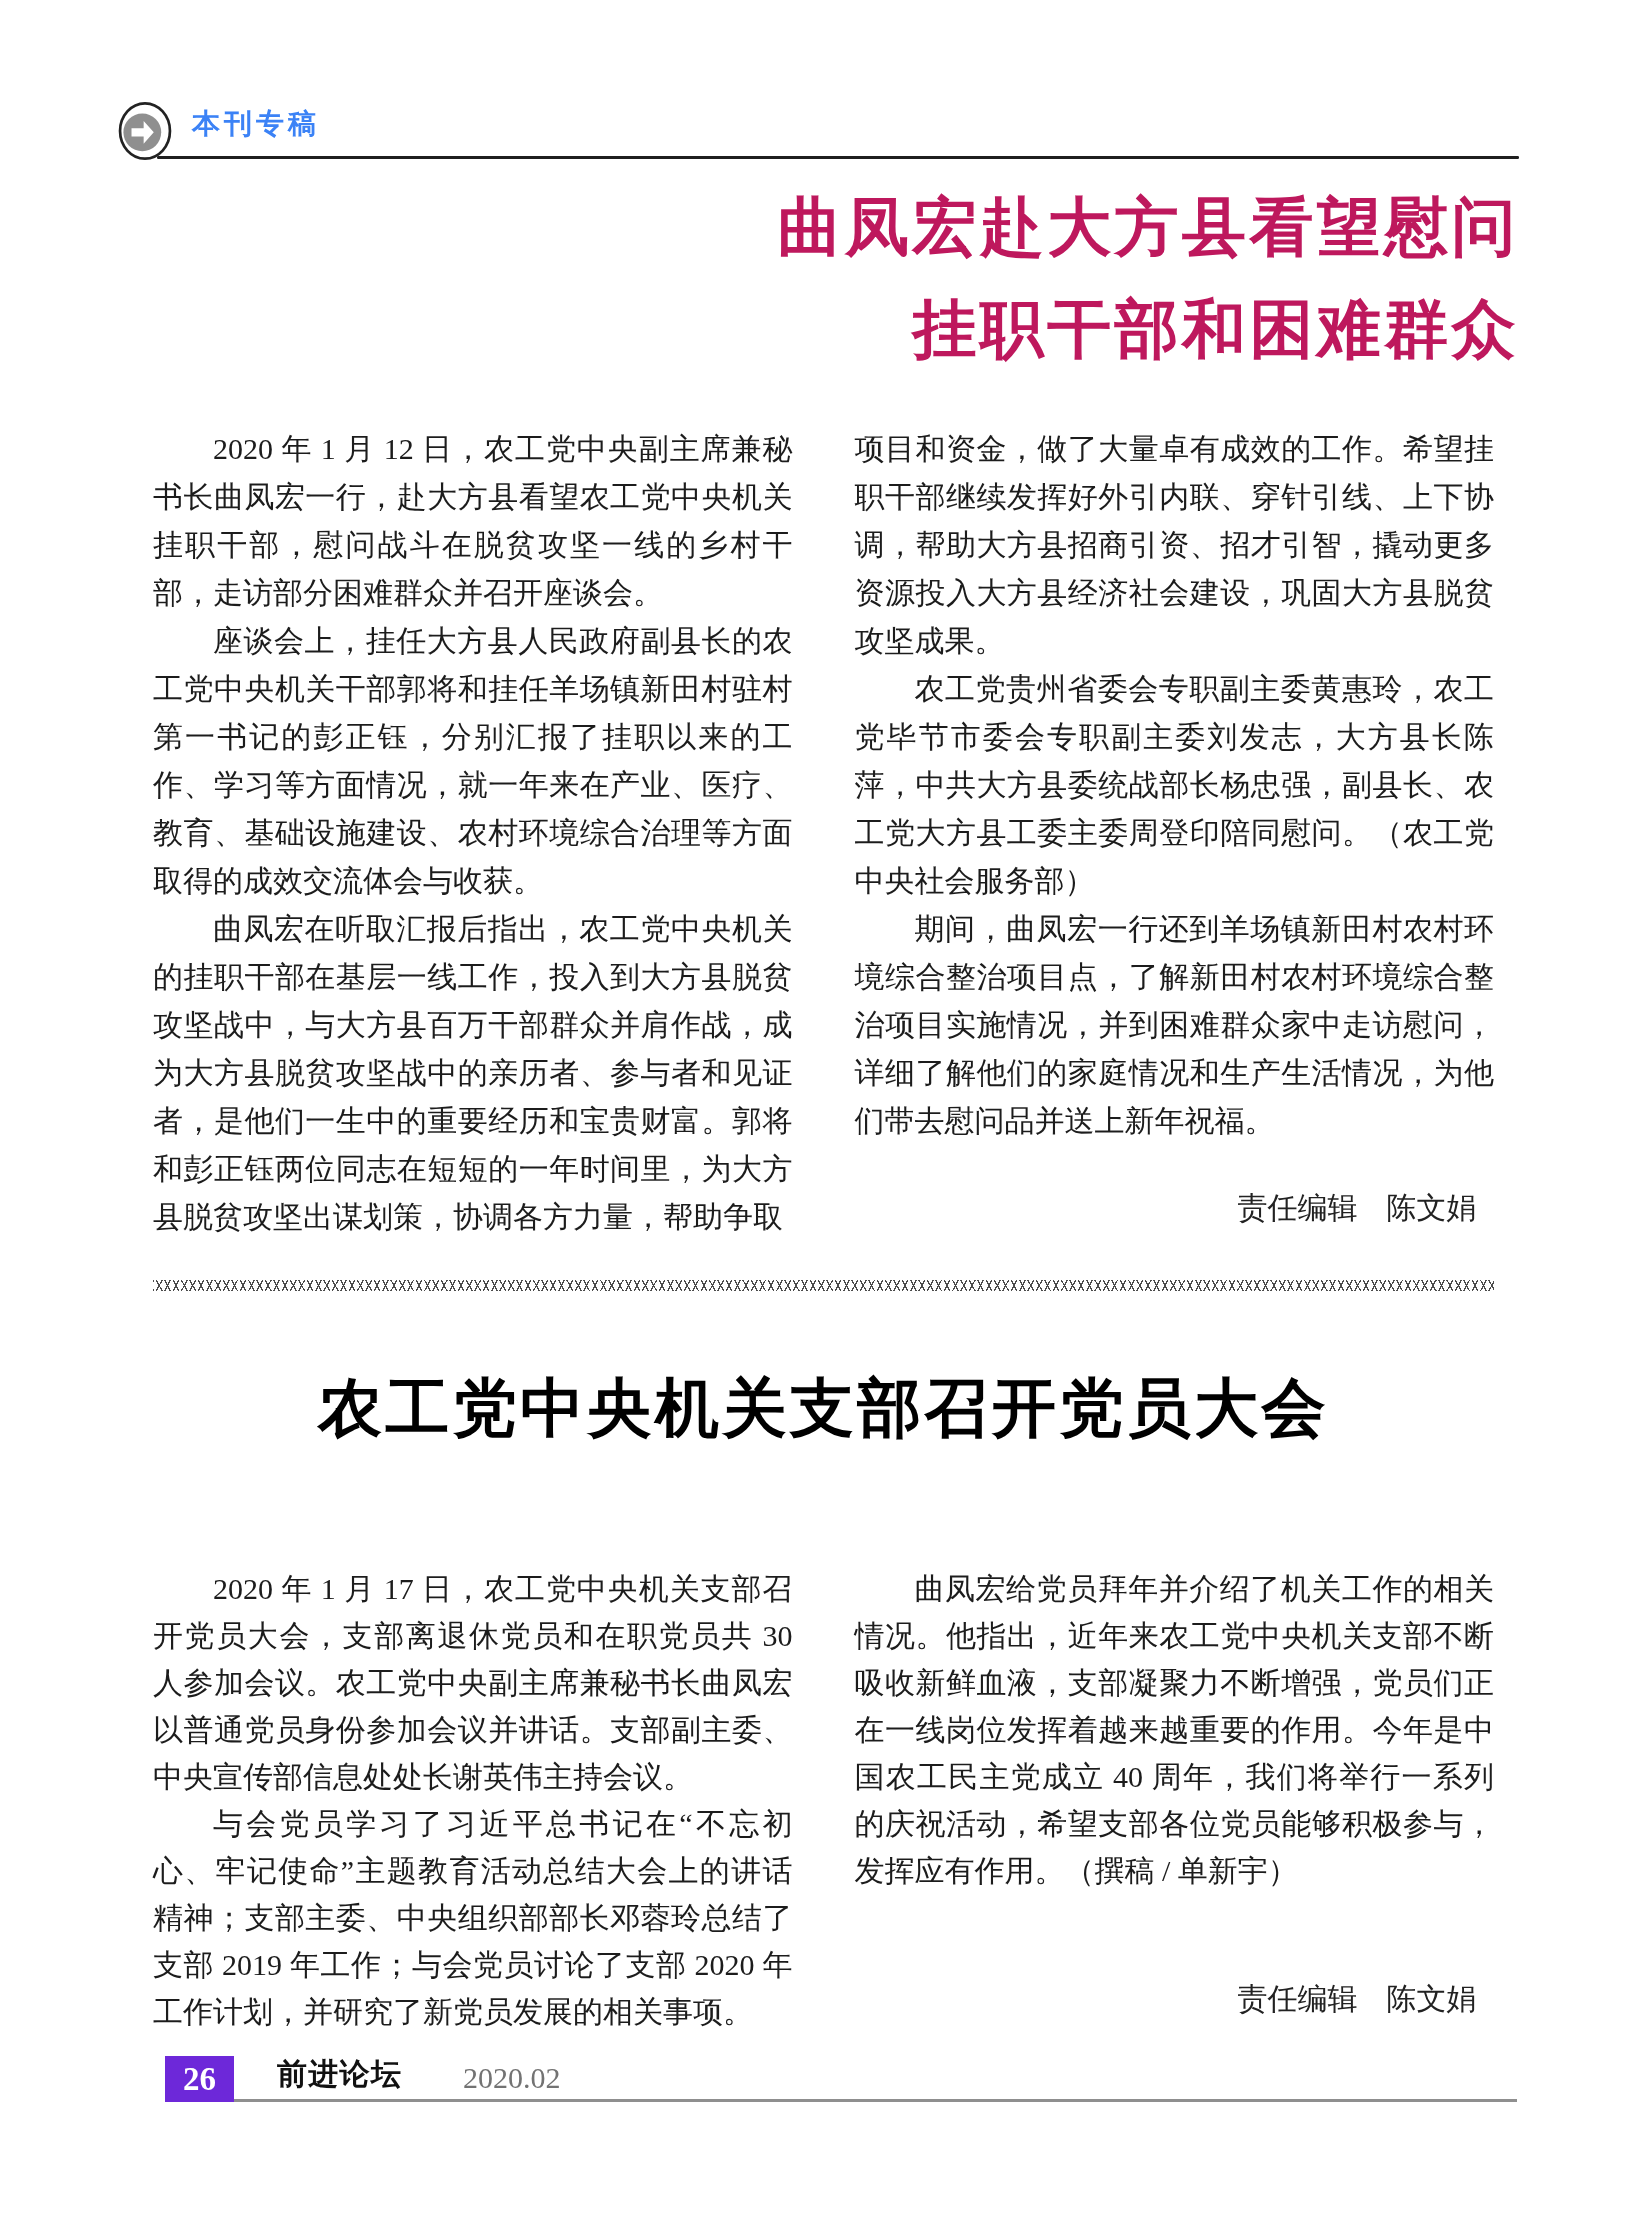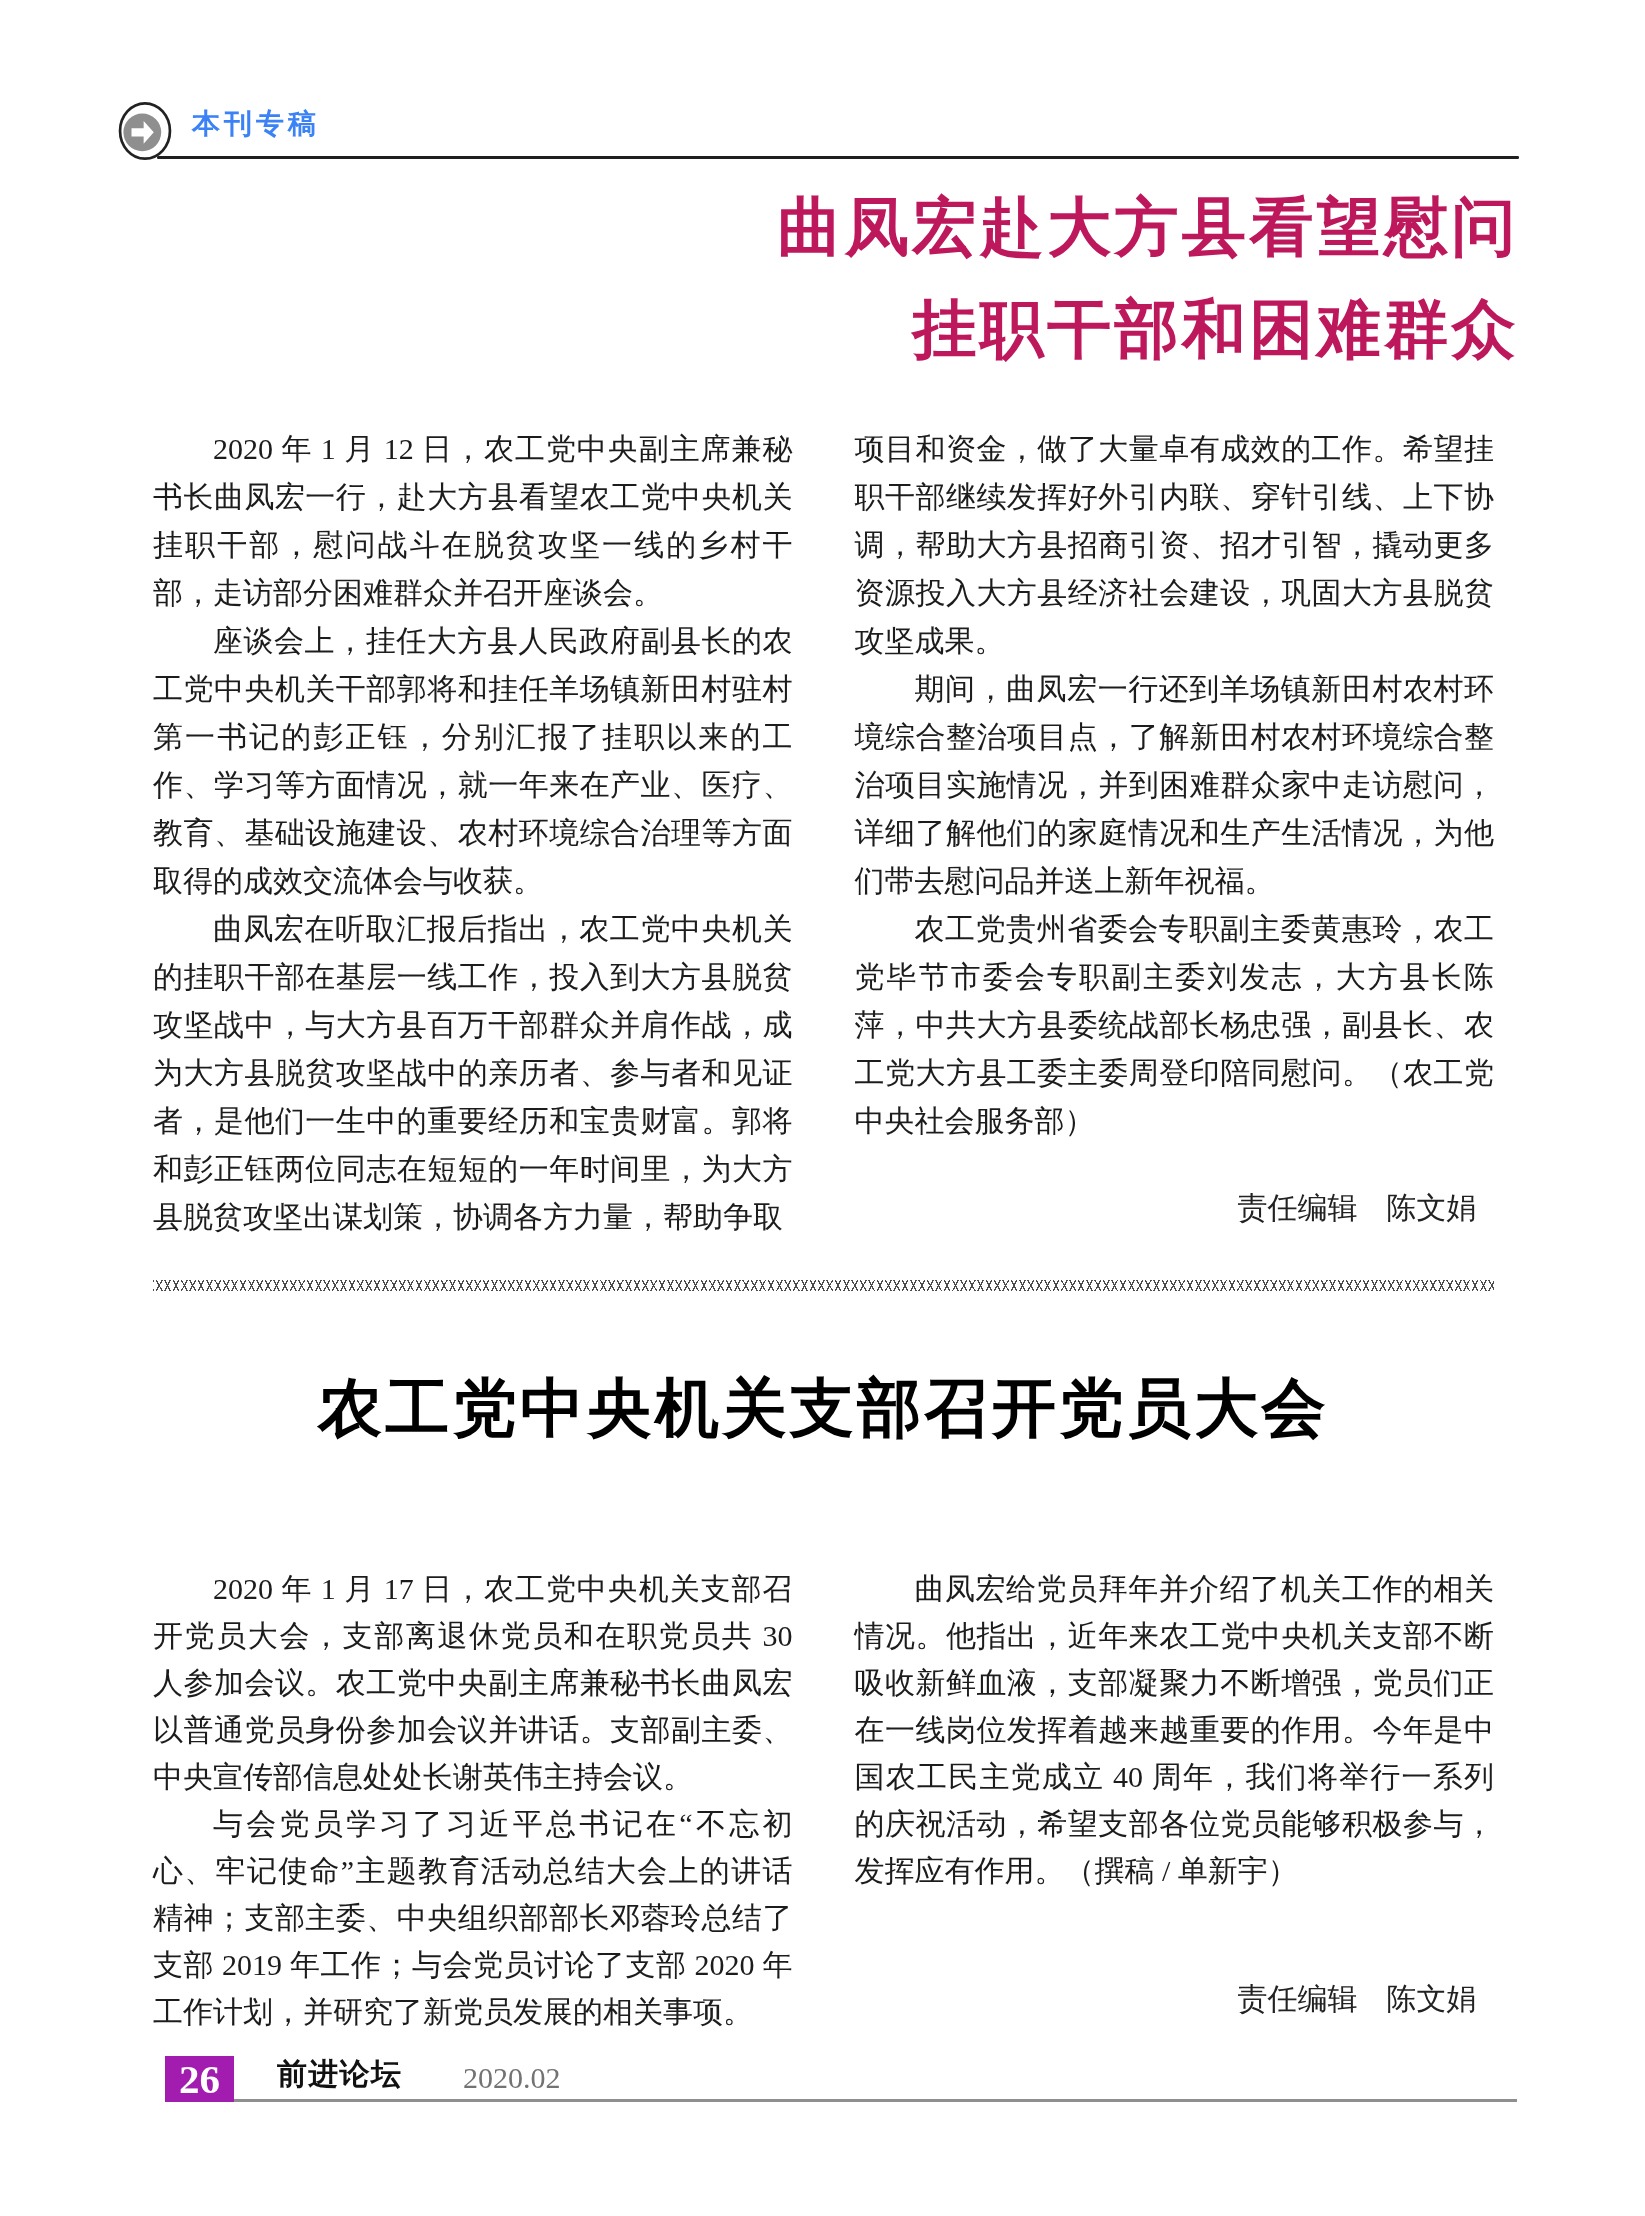--- a/index.html
+++ b/index.html
@@ -48,22 +48,22 @@
     position:absolute; left:153px; top:1280px; width:1341px; height:10.7px;
     background-image:
       repeating-linear-gradient(62deg,  #4c4c4c 0 1.3px, transparent 1.3px 7.4px),
       repeating-linear-gradient(118deg, #4c4c4c 0 1.3px, transparent 1.3px 7.4px);
   }
 
   
   .footer { position:absolute; left:165px; top:2053px; width:1352px; height:46px; border-bottom:3.4px solid #8f8f8f; }
   .page-num-box {
     position:absolute; left:0; bottom:-3.4px; width:69px; height:46px;
-    background:#a21caf; color:#fff; text-align:center; line-height:46px;
-    font-size:41px; font-weight:bold;
+    background:#6d28d9; color:#fff; text-align:center; line-height:46px;
+    font-size:33px; font-weight:bold;
   }
   .journal { position:absolute; left:112px; bottom:4px; font-size:30px; font-weight:bold; color:#111; letter-spacing:1.3px; }
   .issue   { position:absolute; left:298px; bottom:4px; font-size:30px; color:#737373; }
 </style>
 </head>
 <body>
 
 <div class="page">
 
   <div class="header">
@@ -84,22 +84,22 @@
   </div>
 
   <div class="columns a1">
     <div class="col">
       <p>2020 年 1 月 12 日，农工党中央副主席兼秘书长曲凤宏一行，赴大方县看望农工党中央机关挂职干部，慰问战斗在脱贫攻坚一线的乡村干部，走访部分困难群众并召开座谈会。</p>
       <p>座谈会上，挂任大方县人民政府副县长的农工党中央机关干部郭将和挂任羊场镇新田村驻村第一书记的彭正钰，分别汇报了挂职以来的工作、学习等方面情况，就一年来在产业、医疗、教育、基础设施建设、农村环境综合治理等方面取得的成效交流体会与收获。</p>
       <p>曲凤宏在听取汇报后指出，农工党中央机关的挂职干部在基层一线工作，投入到大方县脱贫攻坚战中，与大方县百万干部群众并肩作战，成为大方县脱贫攻坚战中的亲历者、参与者和见证者，是他们一生中的重要经历和宝贵财富。郭将和彭正钰两位同志在短短的一年时间里，为大方县脱贫攻坚出谋划策，协调各方力量，帮助争取</p>
     </div>
     <div class="col">
       <p class="cont">项目和资金，做了大量卓有成效的工作。希望挂职干部继续发挥好外引内联、穿针引线、上下协调，帮助大方县招商引资、招才引智，撬动更多资源投入大方县经济社会建设，巩固大方县脱贫攻坚成果。</p>
+      <p>农工党贵州省委会专职副主委黄惠玲，农工党毕节市委会专职副主委刘发志，大方县长陈萍，中共大方县委统战部长杨忠强，副县长、农工党大方县工委主委周登印陪同慰问。（农工党中央社会服务部）</p>
       <p>期间，曲凤宏一行还到羊场镇新田村农村环境综合整治项目点，了解新田村农村环境综合整治项目实施情况，并到困难群众家中走访慰问，详细了解他们的家庭情况和生产生活情况，为他们带去慰问品并送上新年祝福。</p>
-      <p>农工党贵州省委会专职副主委黄惠玲，农工党毕节市委会专职副主委刘发志，大方县长陈萍，中共大方县委统战部长杨忠强，副县长、农工党大方县工委主委周登印陪同慰问。（农工党中央社会服务部）</p>
       <div class="editor">
         <span>责任编辑</span><span class="ed-name">陈文娟</span>
       </div>
     </div>
   </div>
 
   <div class="divider"></div>
 
   <div class="title2">农工党中央机关支部召开党员大会</div>
 

